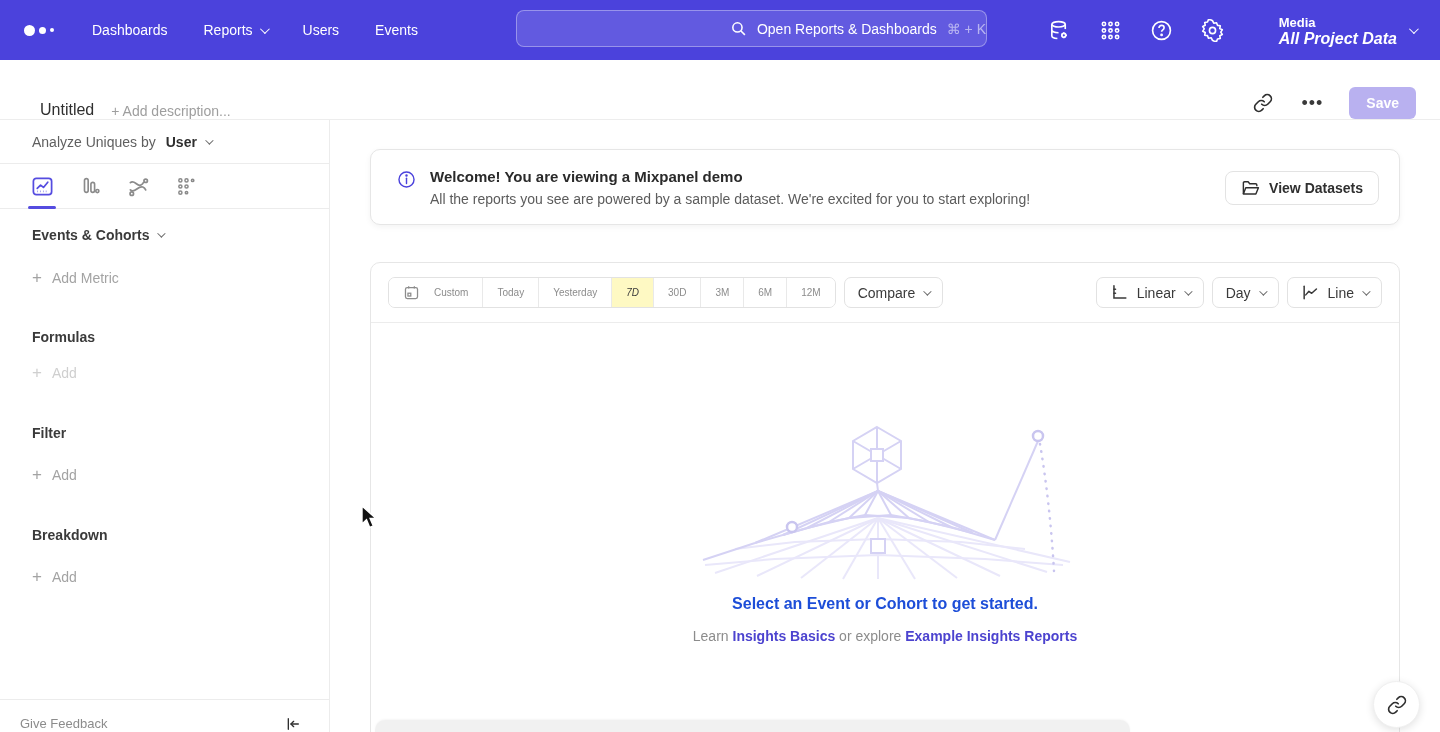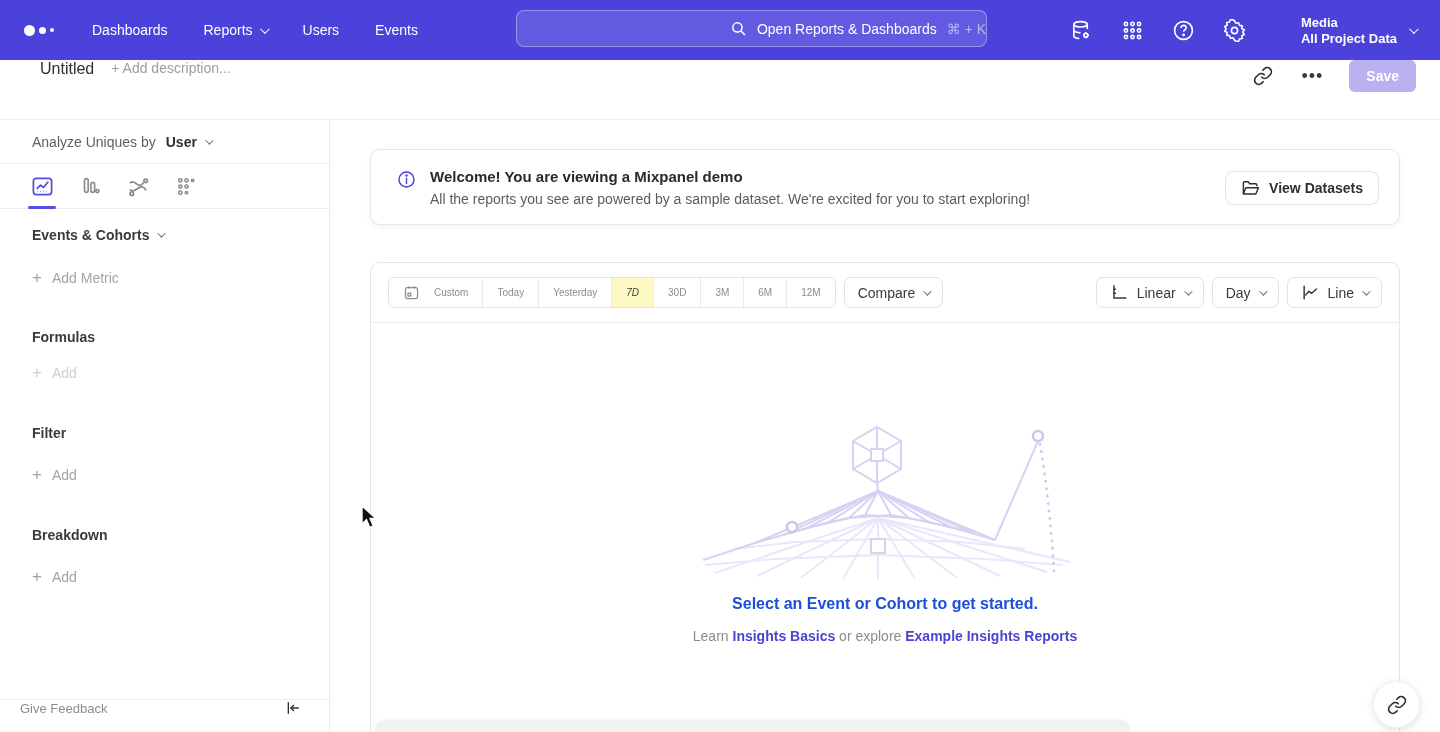--- a/index.html
+++ b/index.html
@@ -12,24 +12,24 @@
   .logo .d1{width:11px;height:11px;} .logo .d2{width:7px;height:7px;} .logo .d3{width:4px;height:4px;}
   .nav-items { display:flex; align-items:center; gap:36px; margin-left:34px; font-size:14px; font-weight:500; }
   .nav-item { display:flex; align-items:center; gap:7px; cursor:pointer; white-space:nowrap; }
   .chev { width:7px; height:7px; border-right:1.6px solid currentColor; border-bottom:1.6px solid currentColor; transform:rotate(45deg) translateY(-2px); display:inline-block; }
   .searchbar { position:absolute; left:516px; top:10px; width:471px; height:37px; background:rgba(255,255,255,0.13); border:1px solid rgba(255,255,255,0.35); border-radius:8px; display:flex; align-items:center; justify-content:flex-end; gap:10px; font-size:14px; cursor:pointer; }
   .searchbar .shortcut { color:rgba(255,255,255,0.55); }
   .nav-right { position:absolute; right:24px; top:0; height:60px; display:flex; align-items:center; gap:25px; }
   .nav-icon-btn { width:26px; height:26px; display:flex; align-items:center; justify-content:center; cursor:pointer; }
   .project-sel { display:flex; align-items:center; gap:12px; cursor:pointer; margin-left:28px; }
   .project-sel .pname { font-size:13px; font-weight:700; line-height:16px; }
-  .project-sel .pscope { font-size:13px; font-weight:600; line-height:15px; }
-
-  
-  .rheader { height:60px; display:flex; align-items:flex-start; border-bottom:1px solid #ededed; background:#fff; }
+  .project-sel .pscope { font-size:16px; font-weight:600; line-height:15px;font-style:italic; }
+
+  
+  .rheader { height:60px; display:flex; align-items:flex-end; border-bottom:1px solid #ededed; background:#fff; }
   .rtitle { margin-left:40px; font-size:16px; font-weight:500; color:#2f2f2f; }
   .rdesc { margin-left:17px; font-size:14px; color:#9e9e9e; cursor:text; }
   .rheader-right { margin-left:auto; margin-right:24px; display:flex; align-items:center; gap:26px; }
   .icon-plain { width:24px; height:24px; display:flex; align-items:center; justify-content:center; color:#3a3a3a; cursor:pointer; }
   .dots { font-size:18px; letter-spacing:1px; color:#3a3a3a; cursor:pointer; line-height:10px; }
   .save-btn { background:#b9b1f0; color:#fff; font-size:14px; font-weight:600; border:none; border-radius:6px; padding:8px 17px; cursor:default; }
 
   
   .shell { display:flex; height:612px; }
   .sidebar { width:330px; min-width:330px; border-right:1px solid #ececec; position:relative; background:#fff; }
@@ -43,21 +43,21 @@
   .side-tab { width:24px; height:45px; display:flex; align-items:center; justify-content:center; position:relative; cursor:pointer; color:#8b8b8b; }
   .side-tab.active { color:#554ce0; }
   .side-tab.active::after { content:""; position:absolute; left:-2px; bottom:0; width:28px; height:3px; background:#554ce0; border-radius:2px; }
   .side-body { padding:0 32px; }
   .sec-head { display:flex; align-items:center; gap:8px; font-size:14px; font-weight:700; color:#3a3a3a; }
   .sec-head .chev { width:6px; height:6px; border-color:#6a6a6a; }
   .add-link { display:flex; align-items:center; gap:10px; font-size:14px; color:#a3a3a3; cursor:pointer; }
   .add-link .plus { font-size:17px; line-height:14px; }
   .add-link.dim { color:#cfcfcf; }
   .mt18{margin-top:18px;} .mt27{margin-top:27px;} .mt43{margin-top:43px;} .mt20{margin-top:20px;} .mt44{margin-top:44px;} .mt26{margin-top:26px;}
-  .side-footer { position:absolute; bottom:0; left:0; right:0; height:30px; border-top:1px solid #ececec; display:flex; align-items:flex-end; padding:16px 20px; }
+  .side-footer { position:absolute; bottom:0; left:0; right:0; height:30px; border-top:1px solid #ececec; display:flex; align-items:flex-start; padding:16px 20px; }
   .feedback { font-size:13px; color:#8c8c8c; cursor:pointer; }
   .collapse-btn { margin-left:auto; margin-right:8px; color:#3a3a3a; cursor:pointer; display:flex; align-items:center; }
 
   
   .banner { position:absolute; left:40px; top:29px; width:1030px; height:76px; background:#fff; border:1px solid #e6e6e6; border-radius:10px; box-shadow:0 2px 6px rgba(0,0,0,0.05); display:flex; padding:18px 20px 0 26px; }
   .banner .info-ic { margin-top:2px; color:#4b42dc; }
   .banner-text { margin-left:14px; }
   .banner-title { font-size:15px; font-weight:700; color:#2a2a2a; }
   .banner-sub { font-size:14px; color:#5c5c5c; margin-top:6px; }
   .view-datasets { margin-left:auto; margin-top:3px; height:34px; background:#fff; border:1px solid #e3e3e3; border-radius:8px; display:flex; align-items:center; gap:9px; padding:0 15px; font-size:14px; font-weight:600; color:#2f2f2f; cursor:pointer; }

